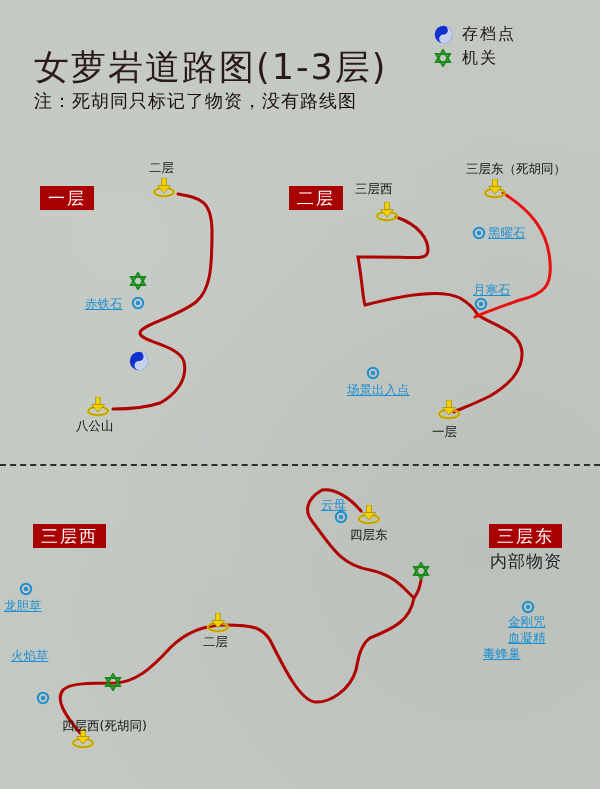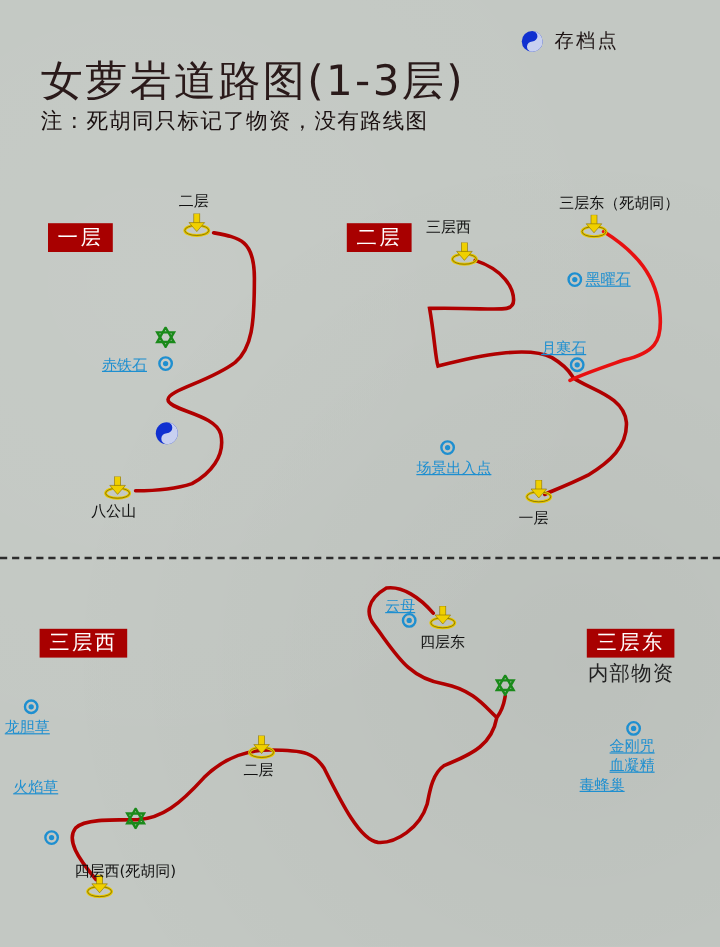--- a/index.html
+++ b/index.html
@@ -78,20 +78,28 @@
 
 <div class="legend">
   <div class="legend-row" style="margin-top:6px">
     <span class="ico">
         <svg width="19" height="19">
           <use href="#sym-save"></use>
         </svg>
       </span>
     <span class="lbl">存档点</span>
   </div>
+  <div class="legend-row">
+    <span class="ico">
+        <svg width="18" height="18">
+          <use href="#sym-mech"></use>
+        </svg>
+      </span>
+    <span class="lbl">机关</span>
+  </div>
 </div>
 
 <svg class="routes" width="600" height="789">
 
   <path d="M178 194 C 200 198, 212 200, 212 232 C 212 270, 210 290, 196 302 C 175 318, 140 325, 140 333 C 140 342, 180 345, 184 362 C 188 380, 175 395, 160 403 C 145 408, 125 409, 113 409" fill="none" stroke="#b00000" stroke-width="3" stroke-linecap="round"></path>
 
   <path d="M396 217 C 420 225, 428 240, 428 250 C 428 262, 415 256, 358 257 C 362 280, 363 300, 365 305 C 400 296, 440 288, 460 298 C 475 307, 476 313, 478 315 C 492 325, 520 330, 522 352 C 523 372, 508 385, 490 396 C 470 406, 457 410, 454 412" fill="none" stroke="#b00000" stroke-width="3" stroke-linecap="round"></path>
 
   <path d="M503 193 C 530 210, 548 230, 550 262 C 552 285, 545 294, 520 300 C 500 307, 485 312, 475 317" fill="none" stroke="#e81010" stroke-width="3" stroke-linecap="round"></path>
 
@@ -126,21 +134,21 @@
     <use href="#sym-entrance"></use>
   </svg>
 <div class="lbl-black" style="left:466px;top:161px">三层东（死胡同）</div>
 <svg class="marker" style="left:483px;top:179px" width="24" height="20">
     <use href="#sym-entrance"></use>
   </svg>
 <svg class="marker" style="left:472px;top:226px" width="14" height="14">
     <use href="#sym-supply"></use>
   </svg>
 <div class="lbl-blue" style="left:488px;top:225px">黑曜石</div>
-<div class="lbl-blue" style="left:451px;top:282px">月寒石</div>
+<div class="lbl-blue" style="left:473px;top:282px">月寒石</div>
 <svg class="marker" style="left:474px;top:297px" width="14" height="14">
     <use href="#sym-supply"></use>
   </svg>
 <svg class="marker" style="left:366px;top:366px" width="14" height="14">
     <use href="#sym-supply"></use>
   </svg>
 <div class="lbl-blue" style="left:347px;top:382px">场景出入点</div>
 <svg class="marker" style="left:437px;top:400px" width="24" height="20">
     <use href="#sym-entrance"></use>
   </svg>

